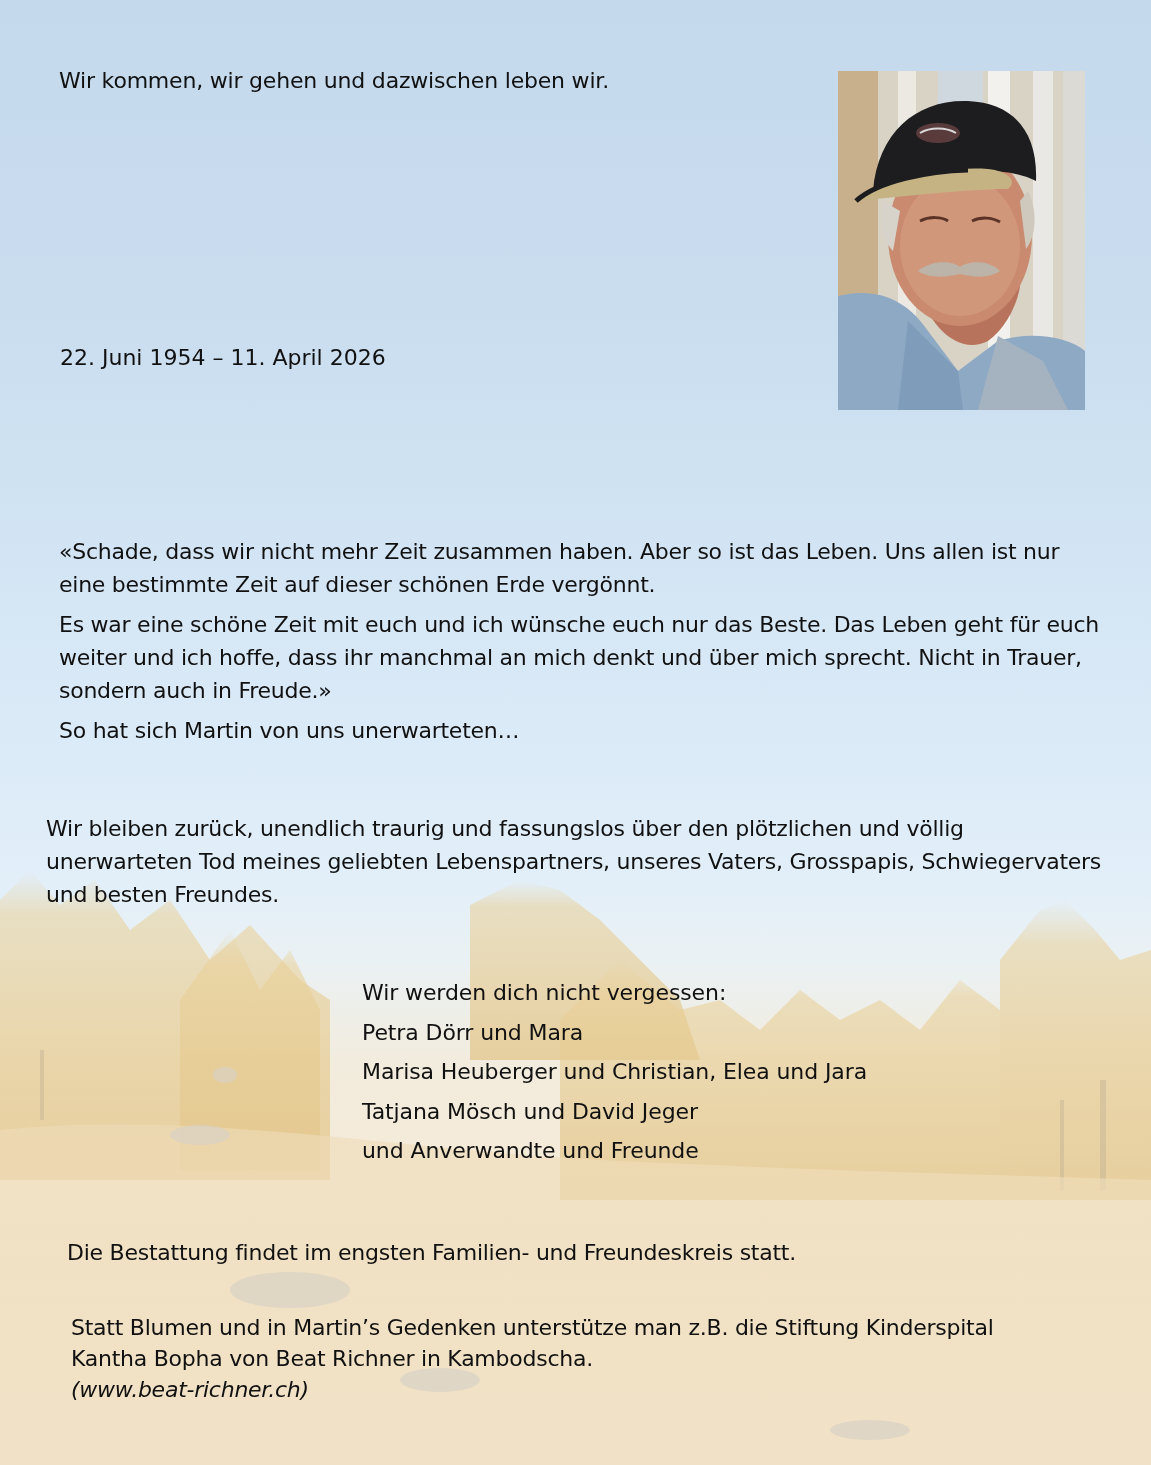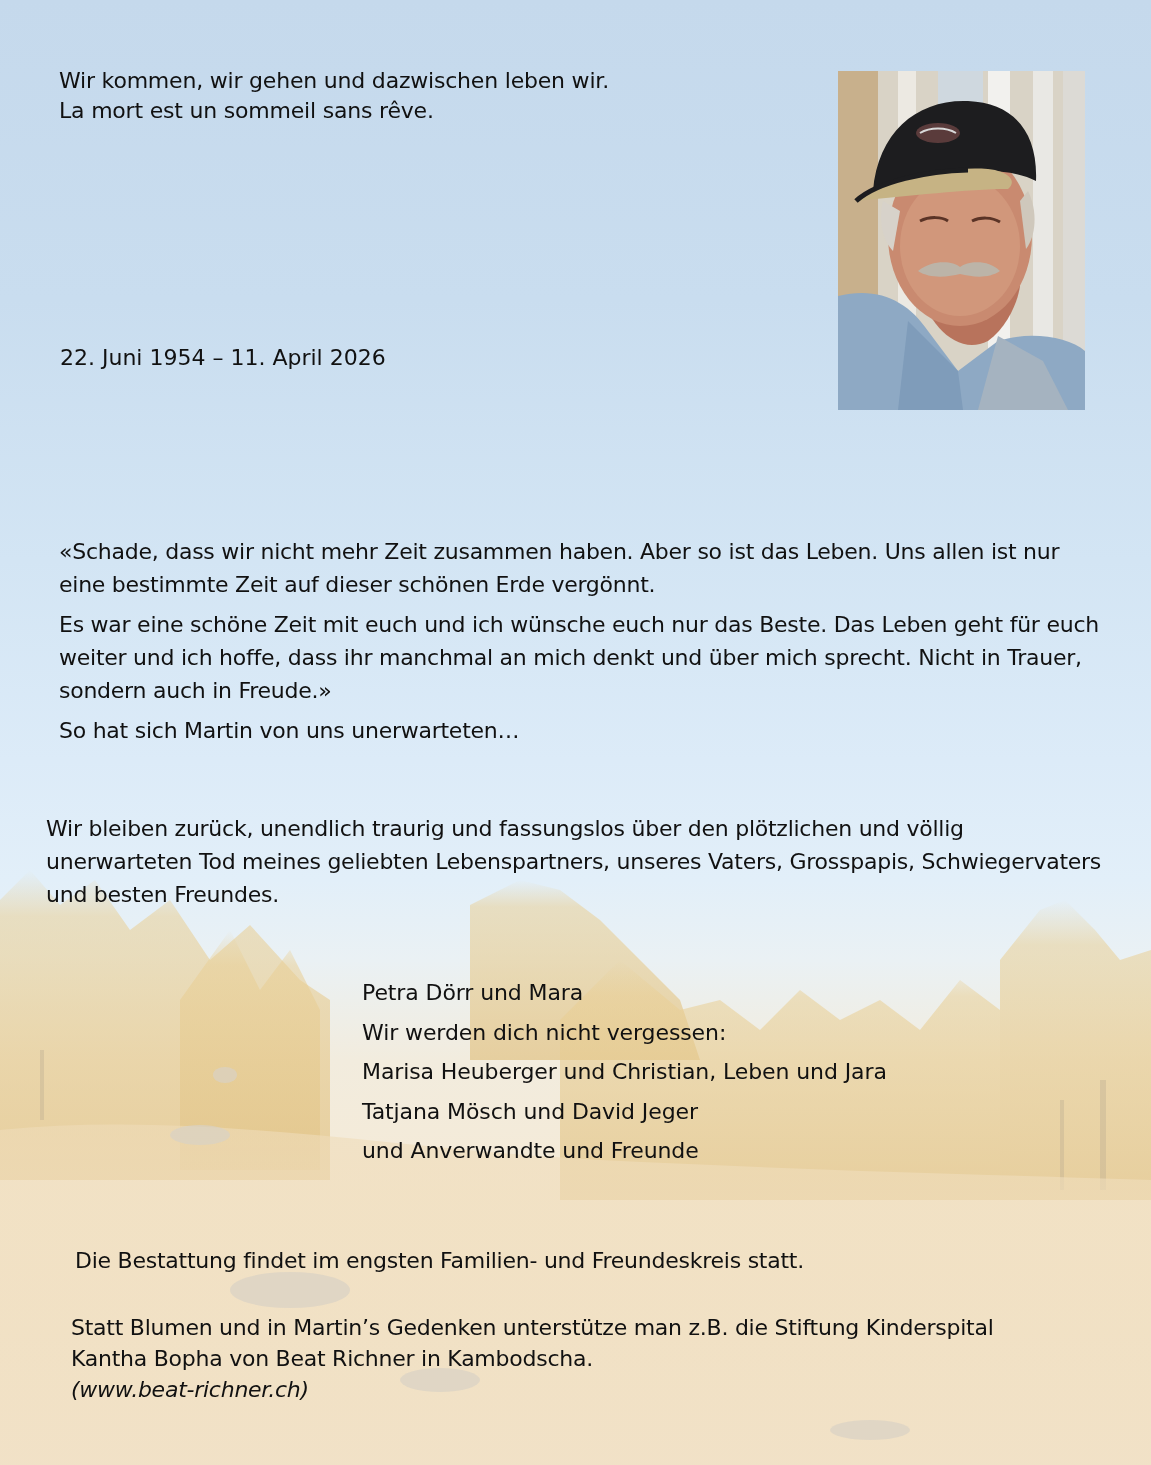--- a/index.html
+++ b/index.html
@@ -98,21 +98,21 @@
       line-height: 39.5px;
       letter-spacing: -0.1px;
     }
     .mourners div { white-space: nowrap; }
     .funeral {
       position: absolute;
       left: 59px; top: 1228px;
       font-size: 22px;
       line-height: 33px;
       letter-spacing: -0.25px;
-      margin: 16px;
+      margin: 8px;
     }
     .donation {
       position: absolute;
       left: 71px; top: 1293px;
       width: 1000px;
       font-size: 22px;
       line-height: 31px;
       letter-spacing: -0.25px;
       margin-top: 19px;
     }
@@ -157,21 +157,20 @@
       <ellipse cx="225" cy="1075" rx="12" ry="8"></ellipse>
       <ellipse cx="290" cy="1290" rx="60" ry="18"></ellipse>
       <ellipse cx="440" cy="1380" rx="40" ry="12"></ellipse>
       <ellipse cx="870" cy="1430" rx="40" ry="10"></ellipse>
     </g>
   </svg>
 
   <div class="content">
     <div class="epigraph">
       <div>Wir kommen, wir gehen und dazwischen leben wir.</div>
-      <div>La mort est un sommeil sans rêve.</div>
     </div>
 
     <div class="dates">22. Juni 1954 – 11. April 2026</div>
 
     <div class="photo">
       <svg width="247" height="339" viewBox="0 0 247 339" xmlns="http://www.w3.org/2000/svg">
 
         <rect x="0" y="0" width="247" height="339" fill="#d9d3c6"></rect>
         <rect x="0" y="0" width="40" height="339" fill="#c8b08c"></rect>
         <rect x="60" y="0" width="18" height="260" fill="#ece9e2"></rect>
@@ -208,23 +207,23 @@
 
     <div class="quote-block">
       <p>«Schade, dass wir nicht mehr Zeit zusammen haben. Aber so ist das Leben. Uns allen ist nur eine bestimmte Zeit auf dieser schönen Erde vergönnt.</p>
       <p>Es war eine schöne Zeit mit euch und ich wünsche euch nur das Beste. Das Leben geht für euch weiter und ich hoffe, dass ihr manchmal an mich denkt und über mich sprecht. Nicht in Trauer, sondern auch in Freude.»</p>
       <p>So hat sich Martin von uns unerwarteten…</p>
     </div>
 
     <p class="remain">Wir bleiben zurück, unendlich traurig und fassungslos über den plötzlichen und völlig unerwarteten Tod meines geliebten Lebenspartners, unseres Vaters, Grosspapis, Schwiegervaters und besten Freundes.</p>
 
     <div class="mourners">
+      <div>Wir werden dich nicht vergessen:</div>
       <div>Petra Dörr und Mara</div>
-      <div>Wir werden dich nicht vergessen:</div>
-      <div>Marisa Heuberger und Christian, Leben und Jara</div>
+      <div>Marisa Heuberger und Christian, Elea und Jara</div>
       <div>Tatjana Mösch und David Jeger</div>
       <div>und Anverwandte und Freunde</div>
     </div>
 
     <p class="funeral">Die Bestattung findet im engsten Familien- und Freundeskreis statt.</p>
 
     <div class="donation">
       <span>Statt Blumen und in Martin’s Gedenken unterstütze man z.B. die Stiftung Kinderspital Kantha Bopha von Beat Richner in Kambodscha.</span>
       <span class="url">(www.beat-richner.ch)</span>
     </div>

